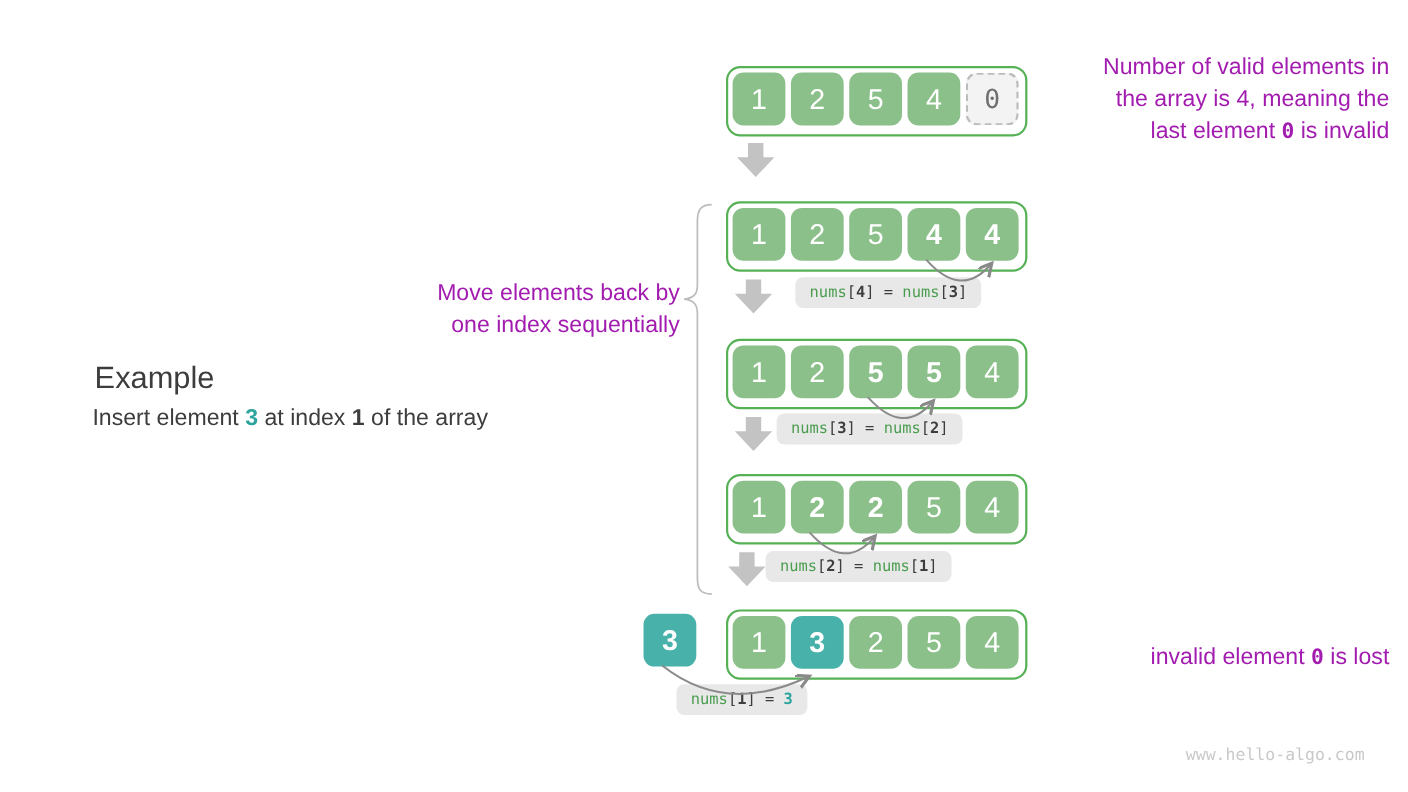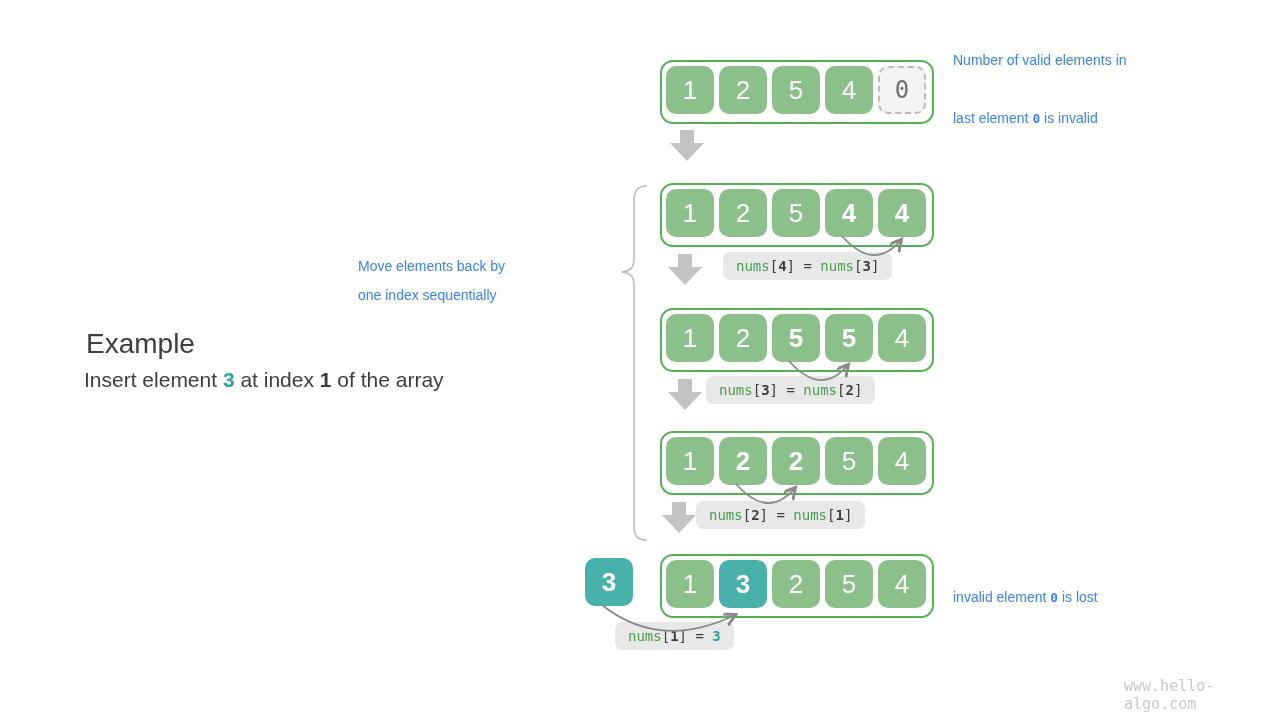--- a/index.html
+++ b/index.html
@@ -39,21 +39,21 @@
   }
 
   
   .seg-green{color:#4a9d4f;}
   .seg-dark{color:#3d3d3d;}
   .seg-dark-bold{color:#3d3d3d;font-weight:700;}
   .seg-teal-bold{color:#2aa49c;font-weight:700;}
   .seg-bold{font-weight:700;}
   .seg-mono-bold{font-family:"DejaVu Sans Mono",monospace;font-weight:700;font-size:0.92em;}
 
-  .note{color:#3b82f6;font-size:14px;line-height:29px;}
+  .note{color:#a21caf;font-size:21px;line-height:29px;text-align:right;}
   .example-title{color:#3d3d3d;font-size:28px;font-weight:400;}
   .example-line{color:#3d3d3d;font-size:21px;}
   .watermark{
     color:#c9c9c9;font-family:"DejaVu Sans Mono",monospace;font-size:15px;
   }
   svg.layer{position:absolute;left:0;top:0;pointer-events:none;}
 </style>
 </head>
 <body>
 
@@ -115,24 +115,24 @@
 <div class="op-label" style="left:723px;top:252px"><span class="seg-green">nums</span><span class="seg-dark">[</span><span class="seg-dark-bold">4</span><span class="seg-dark">]</span><span class="seg-dark"> = </span><span class="seg-green">nums</span><span class="seg-dark">[</span><span class="seg-dark-bold">3</span><span class="seg-dark">]</span></div>
 <div class="op-label" style="left:706px;top:376px"><span class="seg-green">nums</span><span class="seg-dark">[</span><span class="seg-dark-bold">3</span><span class="seg-dark">]</span><span class="seg-dark"> = </span><span class="seg-green">nums</span><span class="seg-dark">[</span><span class="seg-dark-bold">2</span><span class="seg-dark">]</span></div>
 <div class="op-label" style="left:696px;top:501px"><span class="seg-green">nums</span><span class="seg-dark">[</span><span class="seg-dark-bold">2</span><span class="seg-dark">]</span><span class="seg-dark"> = </span><span class="seg-green">nums</span><span class="seg-dark">[</span><span class="seg-dark-bold">1</span><span class="seg-dark">]</span></div>
 <div class="op-label" style="left:615px;top:622px"><span class="seg-green">nums</span><span class="seg-dark">[</span><span class="seg-dark-bold">1</span><span class="seg-dark">]</span><span class="seg-dark"> = </span><span class="seg-teal-bold">3</span></div>
 
 <div class="example-title abs" style="left:86px;top:328px">Example</div>
 <div class="example-line abs" style="left:84px;top:368px"><span>Insert element </span><span class="seg-teal-bold">3</span><span> at index </span><span class="seg-bold">1</span><span> of the array</span></div>
 
 <div class="note abs" style="left:358px;top:252px;width:260px"><span>Move elements back by</span><br><span>one index sequentially</span></div>
 
-<div class="note abs" style="left:953px;top:46px;width:310px"><span>Number of valid elements in</span><br><br><span>last element </span><span class="seg-mono-bold">0</span><span> is invalid</span></div>
+<div class="note abs" style="left:953px;top:46px;width:310px"><span>Number of valid elements in</span><br><span>the array is 4, meaning the</span><br><span>last element </span><span class="seg-mono-bold">0</span><span> is invalid</span></div>
 <div class="note abs" style="left:953px;top:554px;width:310px"><br><span>invalid element </span><span class="seg-mono-bold">0</span><span> is lost</span></div>
 
-<div class="watermark abs" style="left:1124px;top:677px">www.hello-algo.com</div>
+<div class="watermark abs" style="left:1078px;top:677px">www.hello-algo.com</div>
 
 <svg class="layer" width="1280" height="720">
   <defs>
     <marker id="ah" markerWidth="9" markerHeight="9" refX="6" refY="3.5" orient="auto">
       <path d="M0,0 L6.5,3.5 L0,7" fill="none" stroke="#8a8a8a" stroke-width="1.6"></path>
     </marker>
   </defs>
   <path d="M 842,236 Q 874,272 901,240" fill="none" stroke="#8a8a8a" stroke-width="1.8" marker-end="url(#ah)"></path>
   <path d="M 789,361 Q 821,397 848,365" fill="none" stroke="#8a8a8a" stroke-width="1.8" marker-end="url(#ah)"></path>
   <path d="M 736,484 Q 768,520 795,488" fill="none" stroke="#8a8a8a" stroke-width="1.8" marker-end="url(#ah)"></path>

